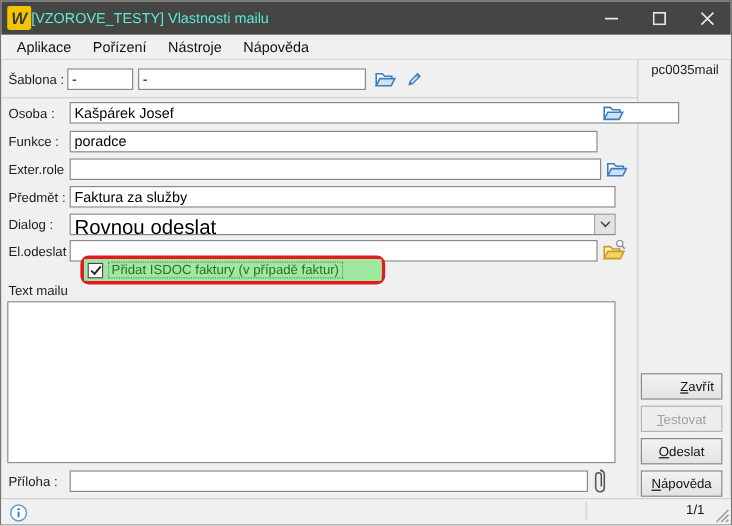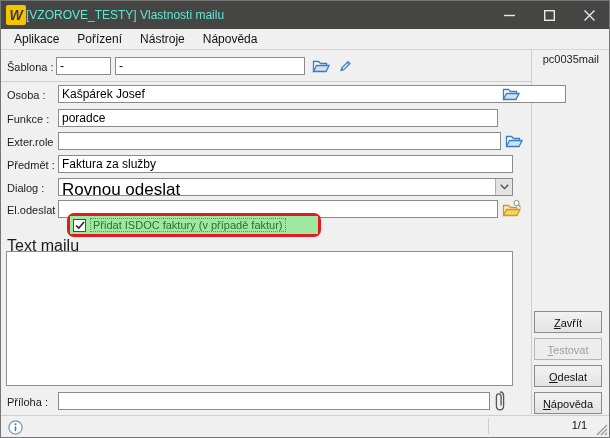--- a/index.html
+++ b/index.html
@@ -38,21 +38,21 @@
   
   .annot{position:absolute;left:66px;top:212px;width:254px;height:24px;
     border:3px solid var(--annotation-red,#e11b22);border-radius:7px;}
   .annot-fill{position:absolute;inset:0;background:var(--highlight-green-bg,#9fe8a0);
     display:flex;align-items:center;padding:0 3px;}
   .cb-box{width:13px;height:13px;background:#fff;border:1px solid #4a4a4a;
     display:flex;align-items:center;justify-content:center;flex:0 0 auto;}
   .cb-label{font-size:11px;color:var(--highlight-green-text,#2d6e2d);margin-left:4px;
     border:1px dotted #6a8a6a;padding:0 2px;white-space:nowrap;}
   
-  .mailtext-label{position:absolute;left:6px;top:236px;font-size:16px;color:#1c1c1c;}
+  .mailtext-label{position:absolute;left:6px;top:236px;font-size:11px;color:#1c1c1c;}
   .mailtext{position:absolute;left:5px;top:250px;width:507px;height:135px;
     border:1px solid #8f8f8f;background:#fff;resize:none;outline:none;font-size:12px;}
   
   .side-btn{position:absolute;left:533px;width:68px;height:22px;
     background:linear-gradient(#f2f2f2,#e3e3e3);border:1px solid #8a8a8a;
     font-size:11px;color:#111;text-align:center;line-height:20px;cursor:pointer;}
   .side-btn .u{text-decoration:underline;}
   .side-btn.disabled{color:#a0a0a0;background:#ededed;border-color:#b5b5b5;cursor:default;}
   
   .statusbar{position:absolute;left:0;top:414px;width:608px;height:22px;
@@ -176,21 +176,21 @@
   <textarea class="mailtext" style=""></textarea>
 
   <div class="flabel" style="left:6px;top:395px;">Příloha :</div>
   <input class="finput" style="left: 57px; top: 391px; width: 432px;" value="">
   <div class="icon-btn" style="left:492px;top:388px;width:14px;height:24px;">
     <svg width="12" height="22" viewBox="0 0 12 22">
       <path d="M6 2 C8.6 2 9.6 3.6 9.6 6 L9.6 16 C9.6 18.2 8.3 19.8 6 19.8 C3.7 19.8 2.4 18.2 2.4 16 L2.4 6.6 C2.4 5 3.2 3.9 4.8 3.9 C6.4 3.9 7.1 5 7.1 6.6 L7.1 15.4" fill="none" stroke="#555" stroke-width="1.3"></path>
     </svg>
   </div>
 
-  <button class="side-btn" style="top:310px;"><span class="u">Z</span><span>avřít</span></button>
+  <button class="side-btn" style="top:310px;text-align:right;"><span class="u">Z</span><span>avřít</span></button>
   <button class="side-btn disabled" style="top:337px;" disabled=""><span class="u">T</span><span>estovat</span></button>
   <button class="side-btn" style="top:364px;"><span class="u">O</span><span>deslat</span></button>
   <button class="side-btn" style="top:391px;"><span class="u">N</span><span>ápověda</span></button>
 
   <div class="statusbar">
     <div class="icon-btn" style="left:6px;top:3px;width:16px;height:16px;">
       <svg width="15" height="15" viewBox="0 0 15 15">
         <circle cx="7.5" cy="7.5" r="6.6" fill="#ffffff" stroke="#5a9bd4" stroke-width="1.2"></circle>
         <circle cx="7.5" cy="4.3" r="1" fill="#3a7ebf"></circle>
         <rect x="6.7" y="6.2" width="1.6" height="5" rx="0.8" fill="#3a7ebf"></rect>

